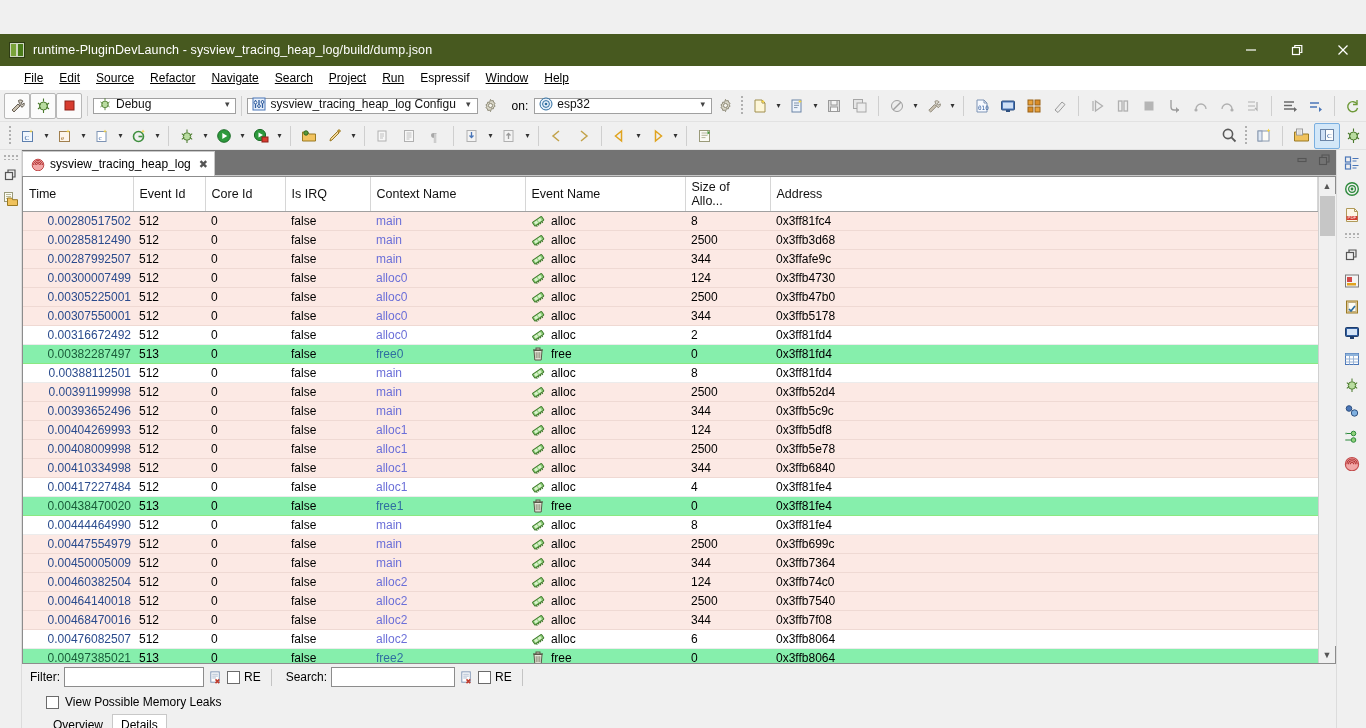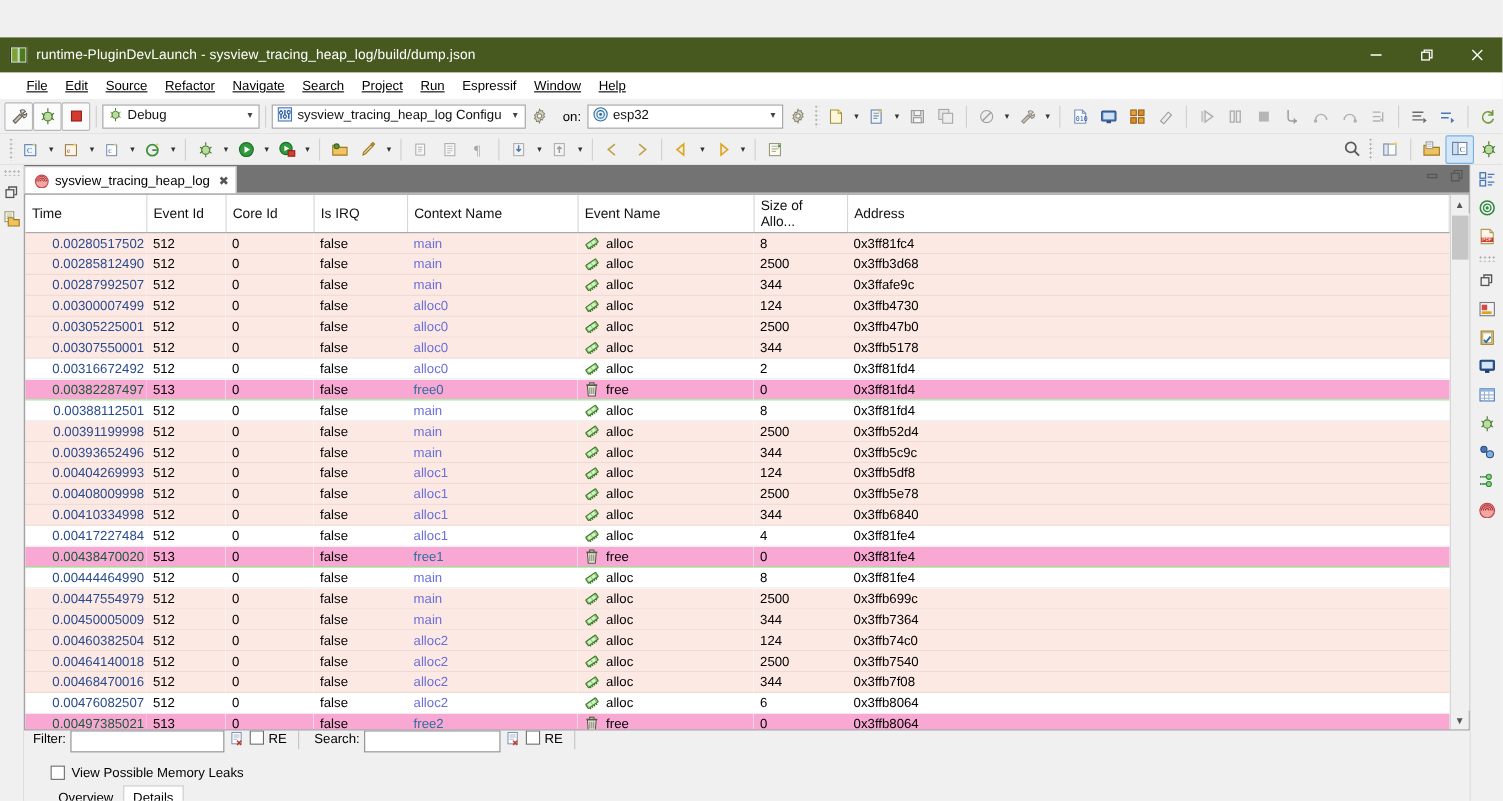--- a/index.html
+++ b/index.html
@@ -57,21 +57,21 @@
   }
   .tb-btn.framed { border: 1px solid #b8b8b8; background: #fbfbfb; }
   .tb-sep { width: 1px; height: 20px; background: #cfcfcf; margin: 0 5px; flex:0 0 1px;}
   .tb-dots {
     width: 5px; height: 20px; margin: 0 2px; flex: 0 0 5px;
     background-image: radial-gradient(circle, #b0b0b0 1px, transparent 1px);
     background-size: 4px 4px; background-position: 0 3px;
   }
   .tb-arrow { width: 11px; text-align:center; font-size: 8px; color: #333; flex:0 0 11px;}
   .combo {
-    height: 22px; border: 1px solid #a0a0a0; background: #fff;
+    height: 16px; border: 1px solid #a0a0a0; background: #fff;
     display: flex; align-items: center; padding: 0 2px 4px 4px; gap: 4px;
     font-size: 12px; color: #111;
   }
   .combo .cb-text { white-space: nowrap; overflow: hidden; }
   .combo .cb-caret { margin-left: auto; font-size: 9px; color: #444; padding: 0 4px; }
   .on-label { font-size: 12px; margin: 0 6px 0 8px; }
   .tb-spacer { flex: 1 1 auto; }
   .persp-active { border: 1px solid #7aafe0; background: #d3e7f8; }
 
   
@@ -113,40 +113,40 @@
     font-weight: normal; text-align: left; padding: 3px 6px; font-size: 12.5px; color:#111;
     height: 22px;
   }
   table { border-collapse: collapse; width: 100%; table-layout: fixed; }
   tbody td {
     padding: 1px 6px; font-size: 12px; height: 18px; line-height: 16px;
     border-bottom: 1px solid #e9e2e0; white-space: nowrap; overflow: hidden;
   }
   tr.leak td { background: #fce9e4; border-bottom-color: #efd9d3; }
   tr.plain td { background: #ffffff; border-bottom-color: #ececec; }
-  tr.freed td { background: #f9a8d4; border-bottom-color: #8ae882; }
+  tr.freed td { background: #86efac; border-bottom-color: #8ae882; }
   td.c-time { text-align: right; color: #2a4b8d; padding-right: 2px; }
   tr.freed td.c-time { color: #1a5c3a; }
   td.c-ctx { color: #6b6fd8; }
   tr.freed td.c-ctx { color: #2f6ea0; }
   td.c-ev { display: table-cell; }
   .ev-cell { display: flex; align-items: center; gap: 6px; }
 
   
   .vscroll {
     width: 17px; background: #f0f0f0; border-left: 1px solid #d0d0d0;
     display: flex; flex-direction: column; align-items: center; flex: 0 0 17px;
   }
   .vs-arrow { width: 17px; height: 17px; display:flex; align-items:center; justify-content:center; color:#555; font-size:9px;}
   .vs-track { flex: 1 1 auto; width: 17px; background: #f0f0f0; position: relative; }
   .vs-thumb { position: absolute; top: 2px; left: 1px; width: 15px; height: 40px; background: #c6c6c6; }
 
   
   .filterbar {
-    height: 26px; flex: 0 0 26px; display: flex; gap: 4px;
+    height: 26px; flex: 0 0 26px; display: flex; align-items: center; gap: 4px;
     padding: 0 4px; background: #f0f0f0; font-size: 12px;
   }
   .fb-label { margin-left: 4px; }
   .fb-input {
     height: 20px; border: 1px solid #8c8c8c; background: #fff; width: 140px;
   }
   .fb-input.search { width: 124px; }
   .chk { width: 13px; height: 13px; border: 1px solid #6b6b6b; background: #fff; flex: 0 0 13px; }
   .fb-sep { width: 1px; height: 17px; background: #c4c4c4; margin: 0 6px; }
   .fb-status { margin-left: 2px; white-space: nowrap; }

